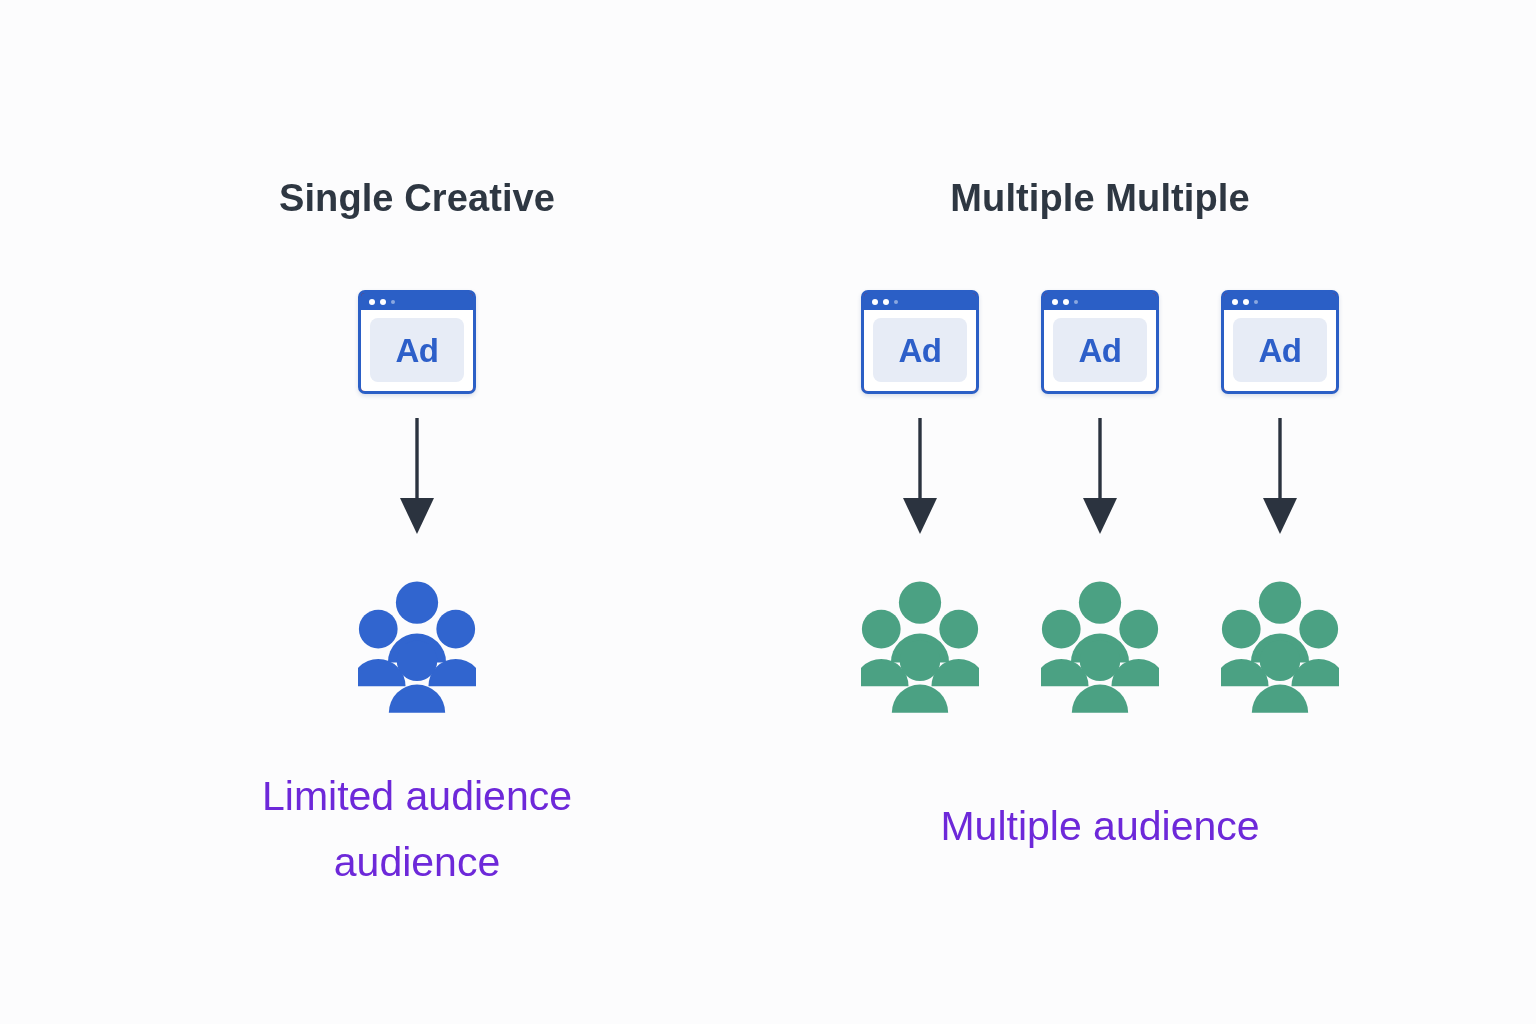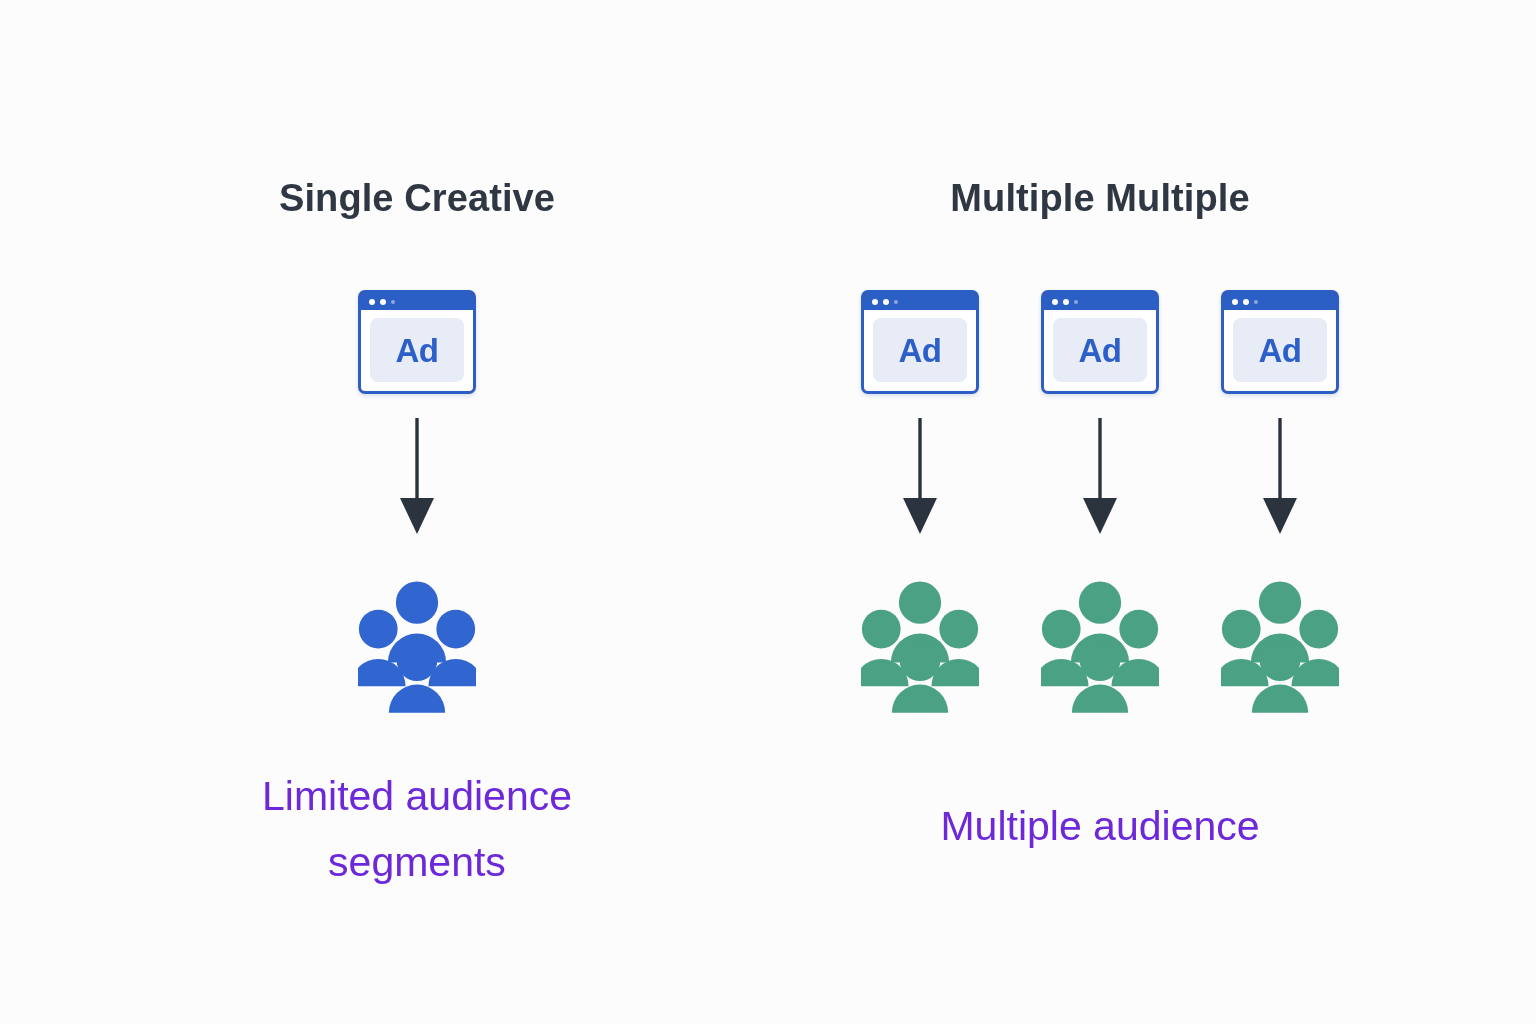--- a/index.html
+++ b/index.html
@@ -205,21 +205,21 @@
 
             <circle cx="67" cy="93" r="23"></circle>
             <path d="M35 152 a32 32 0 0 1 64 0 z"></path>
           </g>
         </svg>
       </div>
     </div>
 
     <div class="caption">
       <div>Limited audience</div>
-      <div>segments</div>
+      <div>audience</div>
     </div>
   </div>
 
   <div class="panel panel-right">
 
     <div class="heading">Multiple Multiple</div>
 
     <div class="ad-row">
       <div class="ad-window">
         <div class="ad-titlebar">

